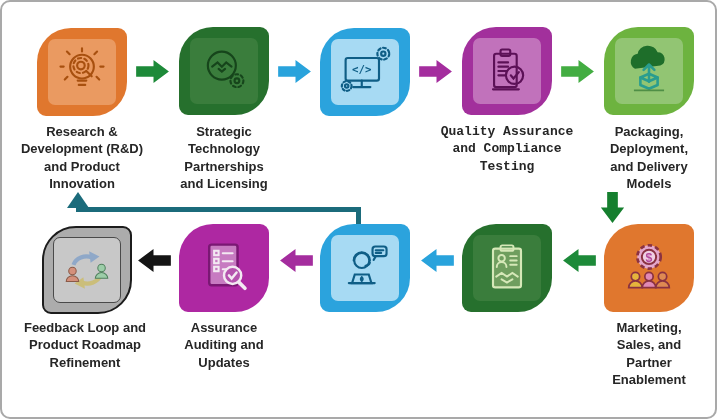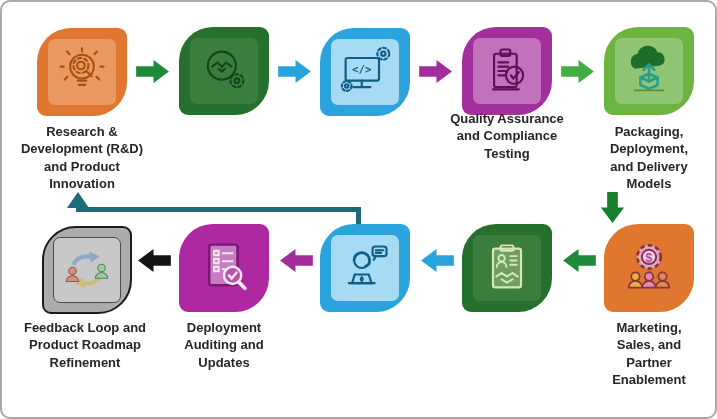--- a/index.html
+++ b/index.html
@@ -187,33 +187,37 @@
         <circle cx="40" cy="24" r="3.6" fill="#9CCDA8" stroke="#4f7f5c" stroke-width="1"></circle>
         <path d="M34 34 a6 5.5 0 0 1 12 0 z" fill="#9CCDA8" stroke="#4f7f5c" stroke-width="1"></path>
       </svg>
     </div>
   </div>
 
   <div class="caption" style="left:-8px;top:121px;">Research &amp;
 Development (R&amp;D)
 and Product
 Innovation</div>
-  <div class="caption" style="left:417px;top:108px;">Quality Assurance
+  <div class="caption" style="left:134px;top:121px;">Strategic
+Technology
+Partnerships
+and Licensing</div>
+  <div class="caption" style="left:417px;top:121px;font-family:Liberation Mono, monospace;">Quality Assurance
 and Compliance
 Testing</div>
   <div class="caption" style="left:559px;top:121px;">Packaging,
 Deployment,
 and Delivery
 Models</div>
 
   <div class="caption" style="left:559px;top:317px;">Marketing,
 Sales, and
 Partner
 Enablement</div>
-  <div class="caption" style="left:134px;top:317px;">Deployment
+  <div class="caption" style="left:134px;top:317px;">Assurance
 Auditing and
 Updates</div>
   <div class="caption" style="left:-5px;top:317px;">Feedback Loop and
 Product Roadmap
 Refinement</div>
 
   <svg class="arrow" style="left:133px;top:56px;" viewBox="0 0 36 28">
     <path d="M0 8.5 H18 V2 L34 14 L18 26 V19.5 H0 Z" fill="#1D8A39"></path>
   </svg>
   <svg class="arrow" style="left:275px;top:56px;" viewBox="0 0 36 28">

